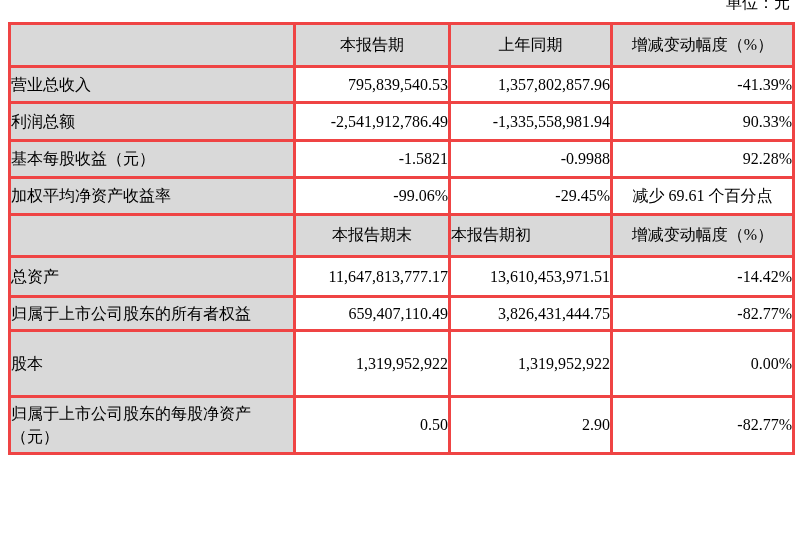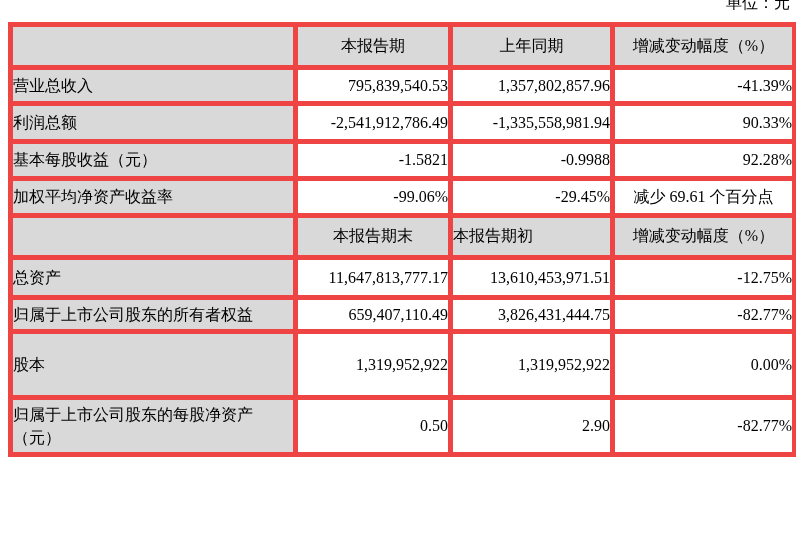--- a/index.html
+++ b/index.html
@@ -27,21 +27,21 @@
     position: absolute;
     left: 8px;
     top: 22px;
     width: 784px;
     border-collapse: collapse;
     table-layout: fixed;
     border: 2px solid #000000;
     font-size: 16px;
   }
   table.fin-table td {
-    border: 5px solid #ef4444;
+    border: 3px solid #ef4444;
     padding: 0;
     vertical-align: middle;
     overflow: hidden;
   }
   
   td.c-label {
     background: #d9d9d9;
     text-align: left;
     padding-left: 12px;
     padding-right: 6px;
@@ -141,21 +141,21 @@
         <td class="hc hm"></td>
         <td class="hc hm">本报告期末</td>
         <td class="hc hm h-left">本报告期初</td>
         <td class="hc hm">增减变动幅度（%）</td>
       </tr>
 
       <tr style="height:40px">
         <td class="c-label">总资产</td>
         <td class="c-num">11,647,813,777.17</td>
         <td class="c-num">13,610,453,971.51</td>
-        <td class="c-pct">-12.75%</td>
+        <td class="c-pct">-14.42%</td>
       </tr>
 
       <tr style="height:34px">
         <td class="c-label">归属于上市公司股东的所有者权益</td>
         <td class="c-num">659,407,110.49</td>
         <td class="c-num">3,826,431,444.75</td>
         <td class="c-pct">-82.77%</td>
       </tr>
 
       <tr style="height:66px">

